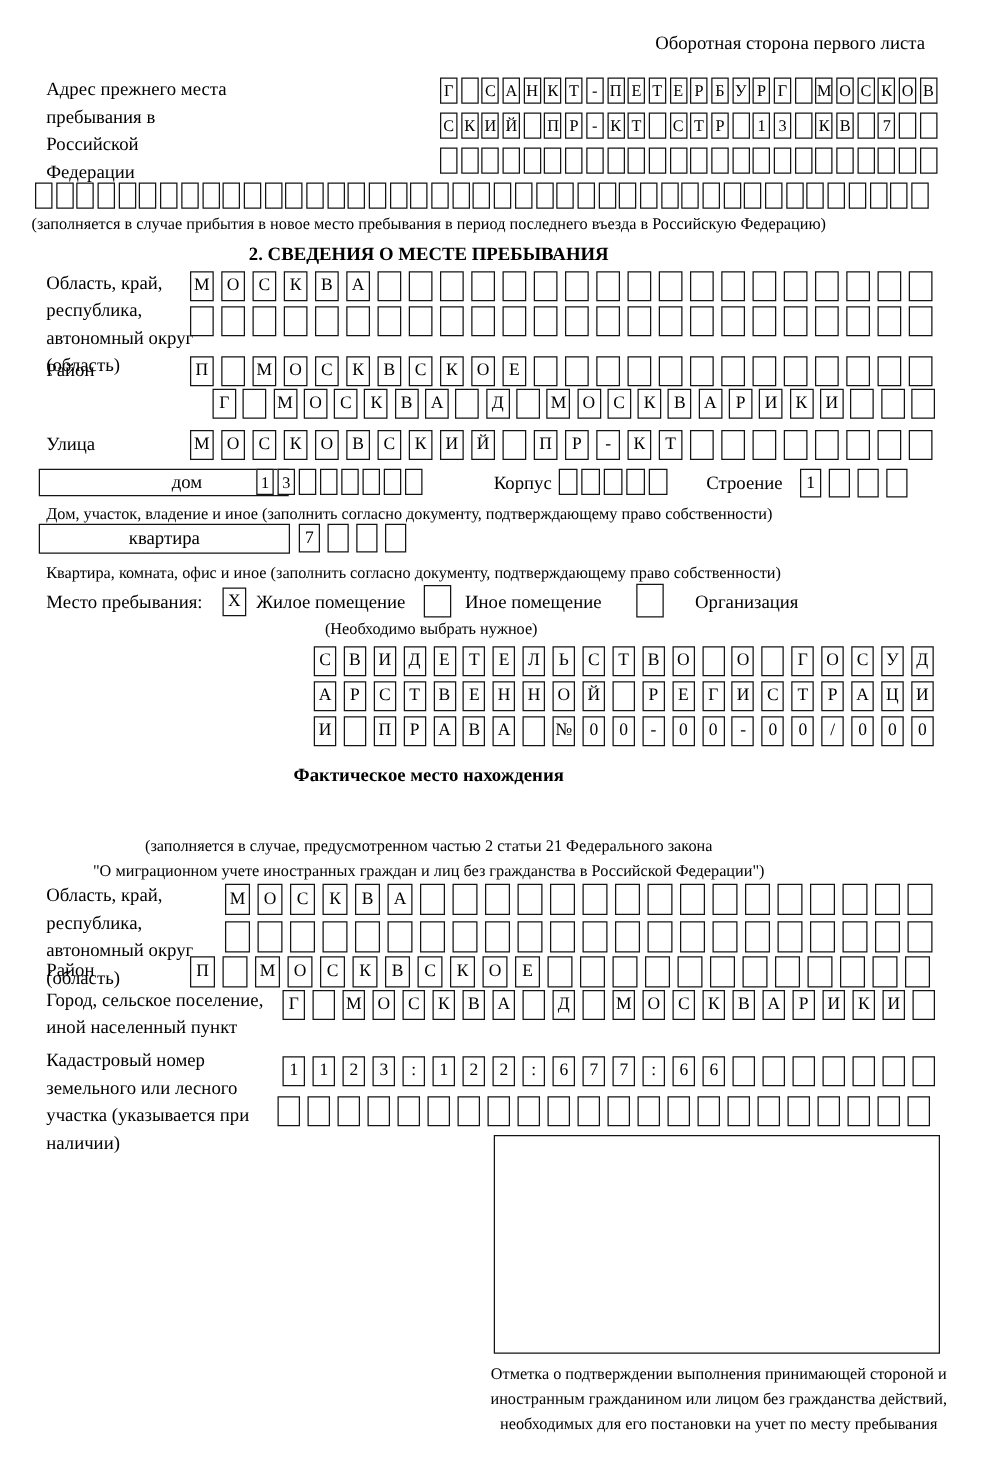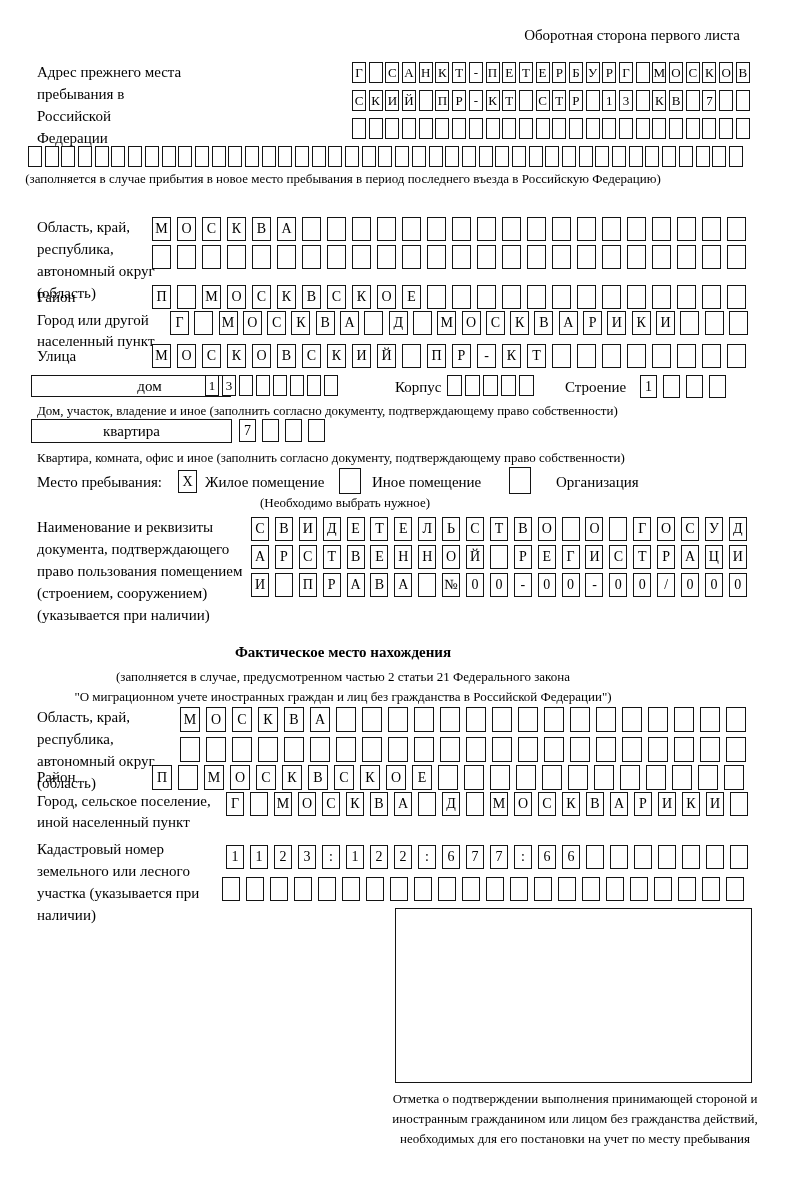--- a/index.html
+++ b/index.html
@@ -164,20 +164,21 @@
       <span class="cell"></span>
       <span class="cell"></span>
       <span class="cell"></span>
       <span class="cell"></span>
       <span class="cell"></span>
       <span class="cell"></span>
       <span class="cell"></span>
     </div>
   <div class="abs note center" style="top:171px;">(заполняется в случае прибытия в новое место пребывания в период последнего въезда в Российскую Федерацию)</div>
 
+  <div class="abs lbl bold center" style="top:193px;">2. СВЕДЕНИЯ О МЕСТЕ ПРЕБЫВАНИЯ</div>
 
   <div class="abs lbl" style="left:37px;top:216px;width:118px;">Область, край, республика, автономный округ (область)</div>
   <div class="abs cells cg-b" style="left:152px;top:217px;">
       <span class="cell">М</span>
       <span class="cell">О</span>
       <span class="cell">С</span>
       <span class="cell">К</span>
       <span class="cell">В</span>
       <span class="cell">А</span>
       <span class="cell"></span>
@@ -247,21 +248,20 @@
       <span class="cell"></span>
       <span class="cell"></span>
       <span class="cell"></span>
       <span class="cell"></span>
       <span class="cell"></span>
       <span class="cell"></span>
       <span class="cell"></span>
       <span class="cell"></span>
     </div>
 
-  <div class="abs lbl-tight" style="left:37px;top:310px;width:150px;">Город или другой населенный пункт</div>
   <div class="abs cells cg-c" style="left:170px;top:311px;">
       <span class="cell">Г</span>
       <span class="cell"></span>
       <span class="cell">М</span>
       <span class="cell">О</span>
       <span class="cell">С</span>
       <span class="cell">К</span>
       <span class="cell">В</span>
       <span class="cell">А</span>
       <span class="cell"></span>
@@ -349,21 +349,20 @@
 
   <div class="abs lbl" style="left:37px;top:471px;text-align:center;">Место пребывания:</div>
   <div class="abs cbox" style="left:178px;top:470px;width:19px;height:23px;">X</div>
   <div class="abs lbl" style="left:205px;top:471px;">Жилое помещение</div>
   <div class="abs cbox" style="left:339px;top:468px;width:22px;height:26px;"></div>
   <div class="abs lbl" style="left:372px;top:471px;">Иное помещение</div>
   <div class="abs cbox" style="left:509px;top:467px;width:22px;height:27px;"></div>
   <div class="abs lbl" style="left:556px;top:471px;">Организация</div>
   <div class="abs note" style="left:0;top:495px;width:690px;text-align:center;">(Необходимо выбрать нужное)</div>
 
-  <div class="abs lbl" style="left:37px;top:516px;width:218px;">Наименование и реквизиты документа, подтверждающего право пользования помещением (строением, сооружением) (указывается при наличии)</div>
   <div class="abs cells cg-g" style="left:251px;top:517px;">
       <span class="cell">С</span>
       <span class="cell">В</span>
       <span class="cell">И</span>
       <span class="cell">Д</span>
       <span class="cell">Е</span>
       <span class="cell">Т</span>
       <span class="cell">Е</span>
       <span class="cell">Л</span>
       <span class="cell">Ь</span>
@@ -420,21 +419,21 @@
       <span class="cell">0</span>
       <span class="cell">-</span>
       <span class="cell">0</span>
       <span class="cell">0</span>
       <span class="cell">/</span>
       <span class="cell">0</span>
       <span class="cell">0</span>
       <span class="cell">0</span>
     </div>
 
-  <div class="abs lbl bold center" style="top:641px;">Фактическое место нахождения</div>
+  <div class="abs lbl bold center" style="top:610px;">Фактическое место нахождения</div>
   <div class="abs note center" style="top:669px;">(заполняется в случае, предусмотренном частью 2 статьи 21 Федерального закона</div>
   <div class="abs note center" style="top:689px;">"О миграционном учете иностранных граждан и лиц без гражданства в Российской Федерации")</div>
 
   <div class="abs lbl" style="left:37px;top:706px;width:140px;">Область, край, республика, автономный округ (область)</div>
   <div class="abs cells cg-h" style="left:180px;top:707px;">
       <span class="cell">М</span>
       <span class="cell">О</span>
       <span class="cell">С</span>
       <span class="cell">К</span>
       <span class="cell">В</span>

